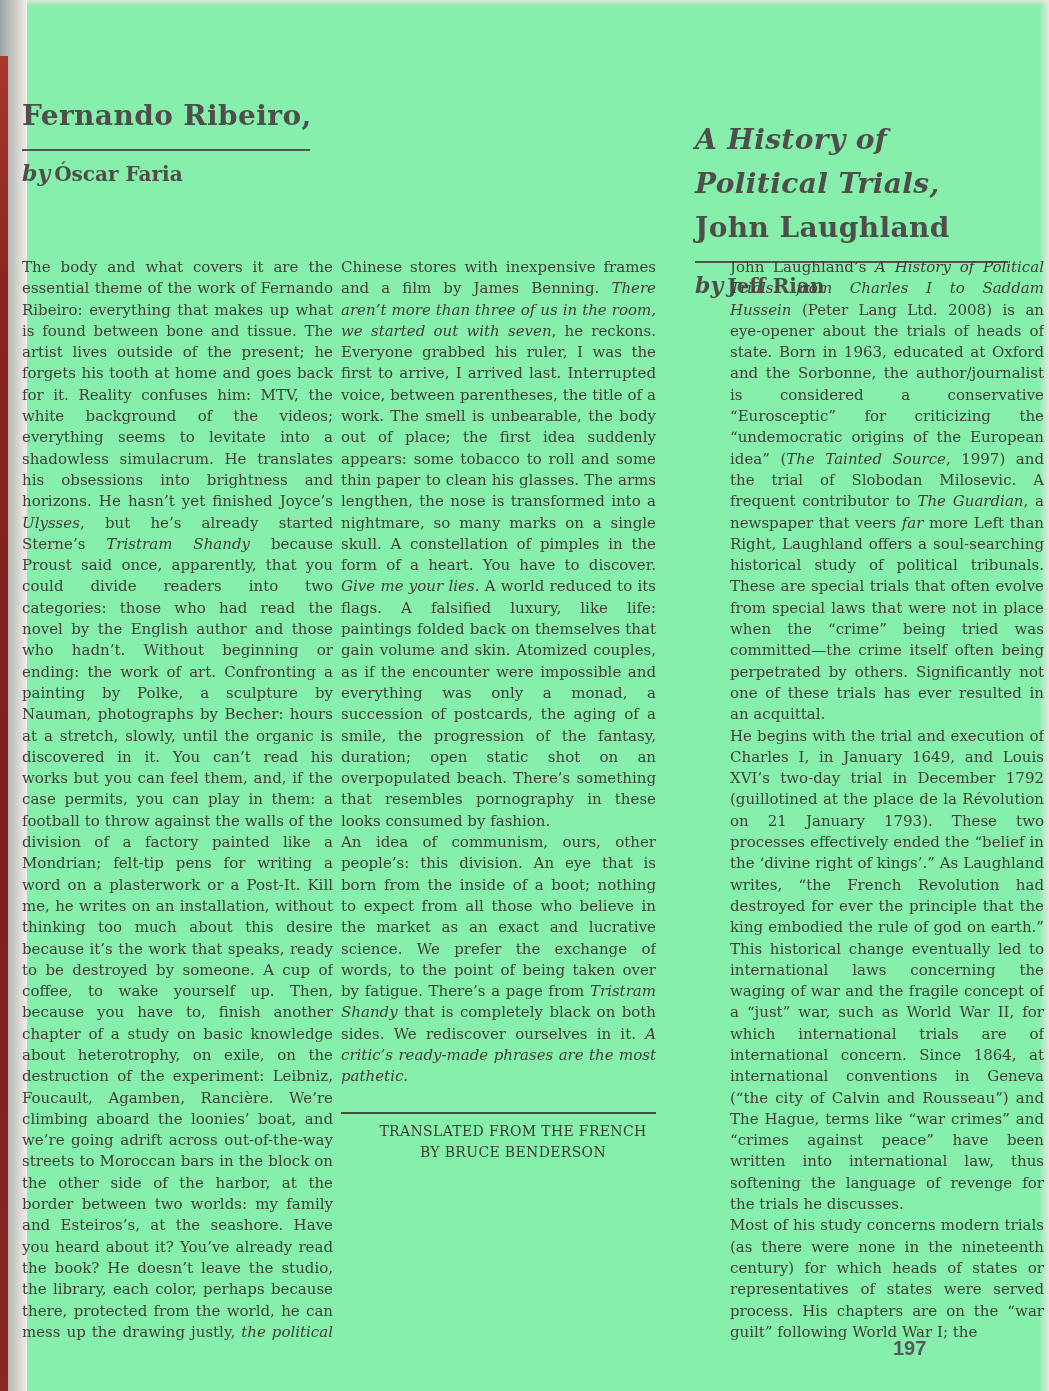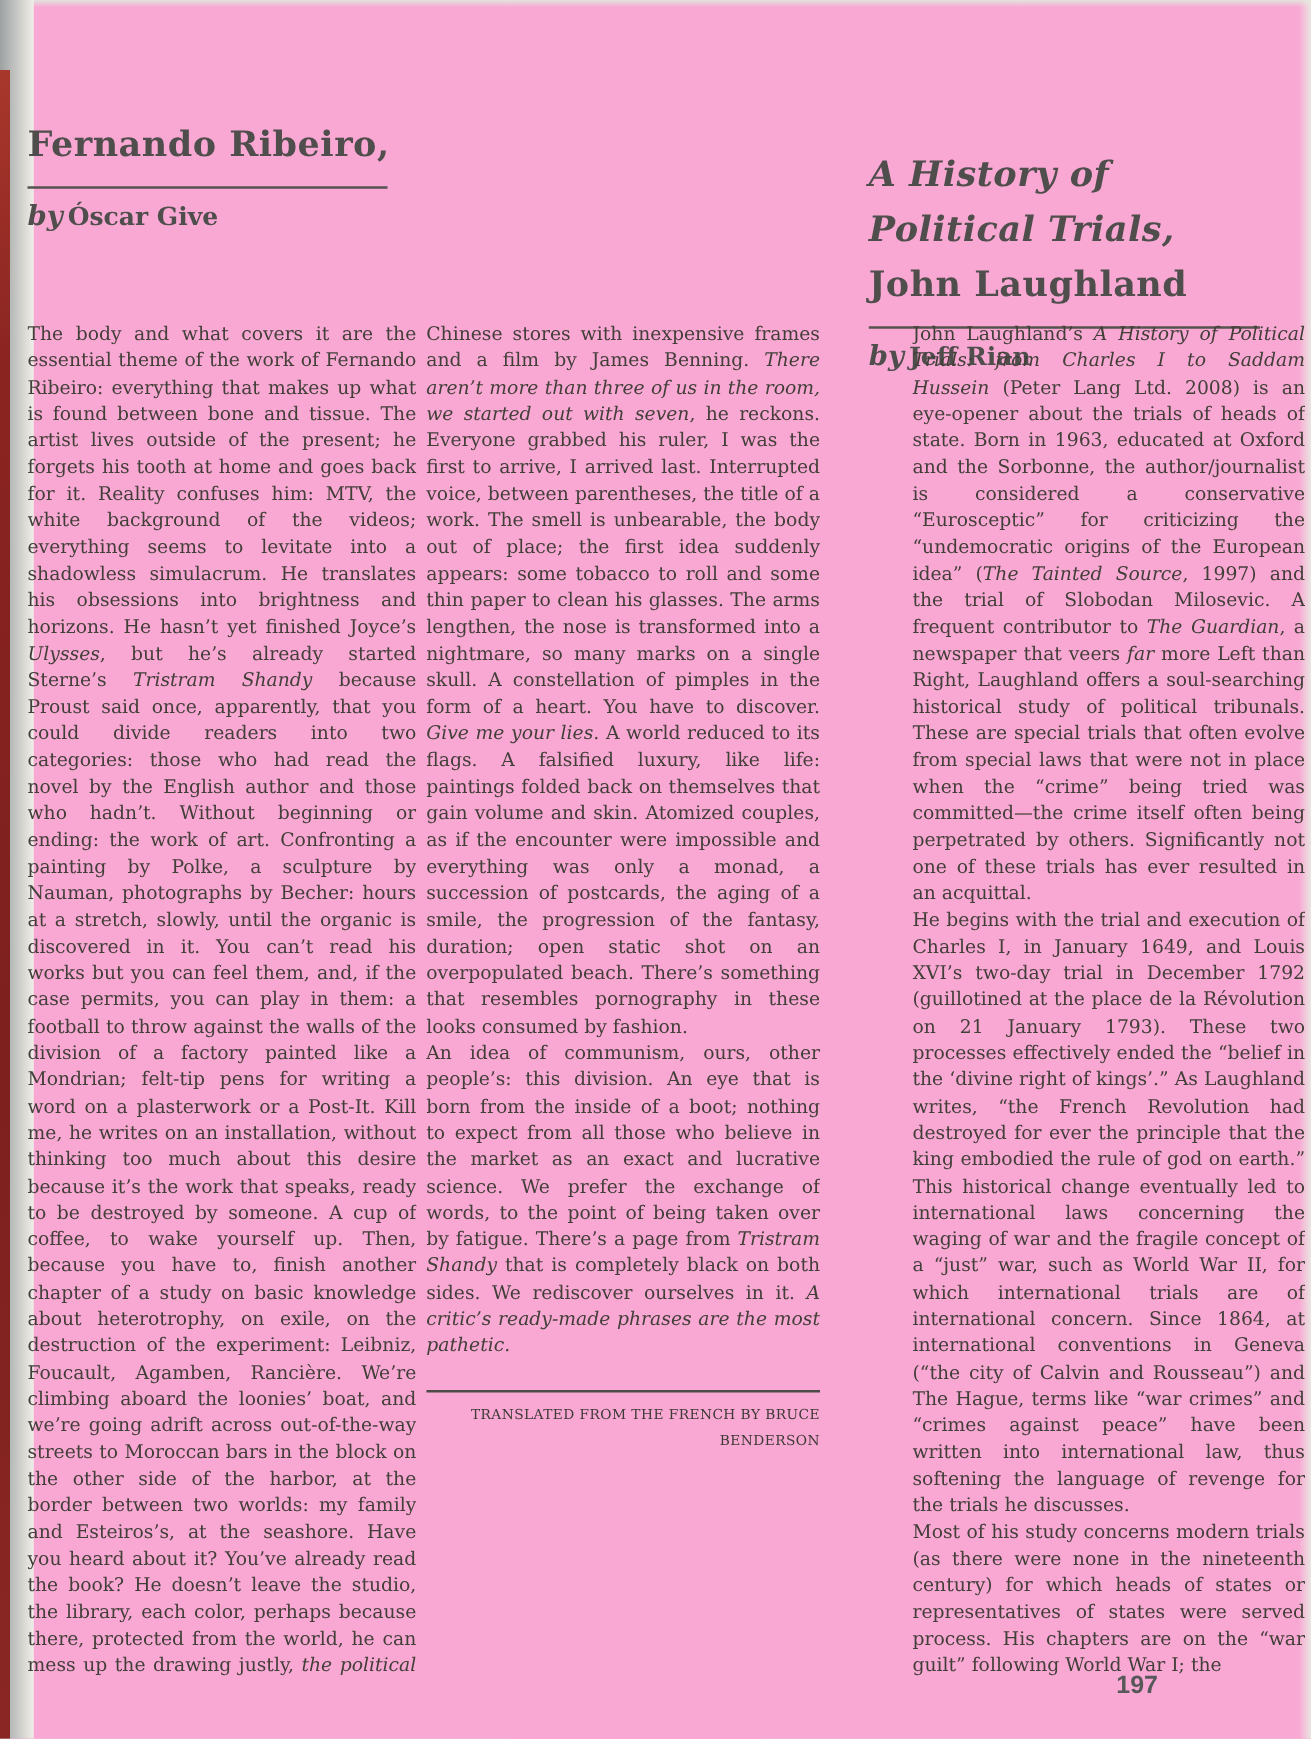--- a/index.html
+++ b/index.html
@@ -1,17 +1,17 @@
 <!DOCTYPE html>
 <html><head>
 <meta charset="utf-8">
 <style>
   html,body{margin:0;padding:0;}
   body{width:1049px;height:1391px;background:#dededa;font-family:"DejaVu Serif",serif;}
-  .page{position:relative;width:1049px;height:1391px;background:#f9a8d4;overflow:hidden;}
+  .page{position:relative;width:1049px;height:1391px;background:#86efac;overflow:hidden;}
 
   
   .gutter{position:absolute;left:0;top:0;bottom:0;width:27px;
     background:linear-gradient(to right,#9da1a2 0%,#b9bcba 35%,#d8d7d2 70%,#f0eee8 100%);}
   .stripe{position:absolute;left:0;top:56px;bottom:0;width:8px;
     background:linear-gradient(to bottom,#a8372c 0%,#8a2421 18%,#7d201e 60%,#8a2724 100%);}
   .top-edge{position:absolute;left:0;top:0;right:0;height:6px;
     background:linear-gradient(to bottom,#e3e2dd,rgba(243,241,234,0));}
   .right-edge{position:absolute;top:0;right:0;bottom:0;width:10px;
     background:linear-gradient(to left,#e9e7e0,rgba(243,241,234,0));}
@@ -31,38 +31,38 @@
   
   .col{position:absolute;top:257px;font-size:15px;line-height:21.3px;
     text-align:justify;color:#423e38;overflow:hidden;}
   .col p{margin:0;}
   .col-1{left:22px;width:311px;height:1088px;}
   .col-2{left:341px;width:315px;height:1100px;}
   .col-3{left:730px;width:314px;height:1092px;}
 
   .translator{margin-top:24px;}
   .trans-rule{height:2px;background:#4c4b47;margin-bottom:7px;}
-  .trans-text{font-size:11px;letter-spacing:.35px;color:#3e3a35;text-align:right;margin-left:29px;}
+  .trans-text{font-size:14px;letter-spacing:.35px;color:#3e3a35;text-align:center;margin-left:29px;}
 
   .page-number{position:absolute;left:893px;top:1337px;
     font-family:Liberation Sans, sans-serif;font-weight:bold;font-size:20px;color:#57585a;}
 </style>
 </head>
 <body>
 
 <div class="page">
   <div class="top-edge"></div>
   <div class="right-edge"></div>
   <div class="gutter"></div>
   <div class="stripe"></div>
 
   <div class="title-block tb-left">
     <h1><span>Fernando Ribeiro,</span><br></h1>
     <div class="title-rule"></div>
-    <div class="byline"><span class="by">by</span><span>Óscar Give</span></div>
+    <div class="byline"><span class="by">by</span><span>Óscar Faria</span></div>
   </div>
 
   <div class="title-block tb-right">
     <h1><i>A History of Political Trials,</i><span> John Laughland</span></h1>
     <div class="title-rule"></div>
     <div class="byline"><span class="by">by</span><span>Jeff Rian</span></div>
   </div>
 
   <div class="col col-1">
     <p><span>The body and what covers it are the essential theme of the work of Fernando Ribeiro: everything that makes up what is found between bone and tissue. The artist lives outside of the present; he forgets his tooth at home and goes back for it. Reality confuses him: MTV, the white background of the videos; everything seems to levitate into a shadowless simulacrum. He translates his obsessions into brightness and horizons. He hasn’t yet finished Joyce’s </span><i>Ulysses</i><span>, but he’s already started Sterne’s </span><i>Tristram Shandy</i><span> because Proust said once, apparently, that you could divide readers into two categories: those who had read the novel by the English author and those who hadn’t. Without beginning or ending: the work of art. Confronting a painting by Polke, a sculpture by Nauman, photographs by Becher: hours at a stretch, slowly, until the organic is discovered in it. You can’t read his works but you can feel them, and, if the case permits, you can play in them: a football to throw against the walls of the division of a factory painted like a Mondrian; felt-tip pens for writing a word on a plasterwork or a Post-It. Kill me, he writes on an installation, without thinking too much about this desire because it’s the work that speaks, ready to be destroyed by someone. A cup of coffee, to wake yourself up. Then, because you have to, finish another chapter of a study on basic knowledge about heterotrophy, on exile, on the destruction of the experiment: Leibniz, Foucault, Agamben, Rancière. We’re climbing aboard the loonies’ boat, and we’re going adrift across out-of-the-way streets to Moroccan bars in the block on the other side of the harbor, at the border between two worlds: my family and Esteiros’s, at the seashore. Have you heard about it? You’ve already read the book? He doesn’t leave the studio, the library, each color, perhaps because there, protected from the world, he can mess up the drawing justly, </span><i>the political task of the coming generation</i><span>. Now let’s talk about flavors: Warhol, Duchamp,</span></p>

